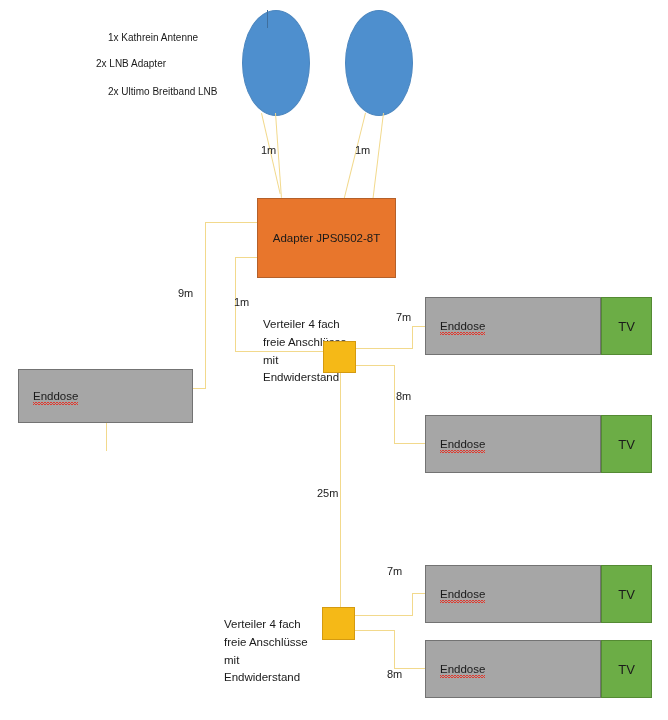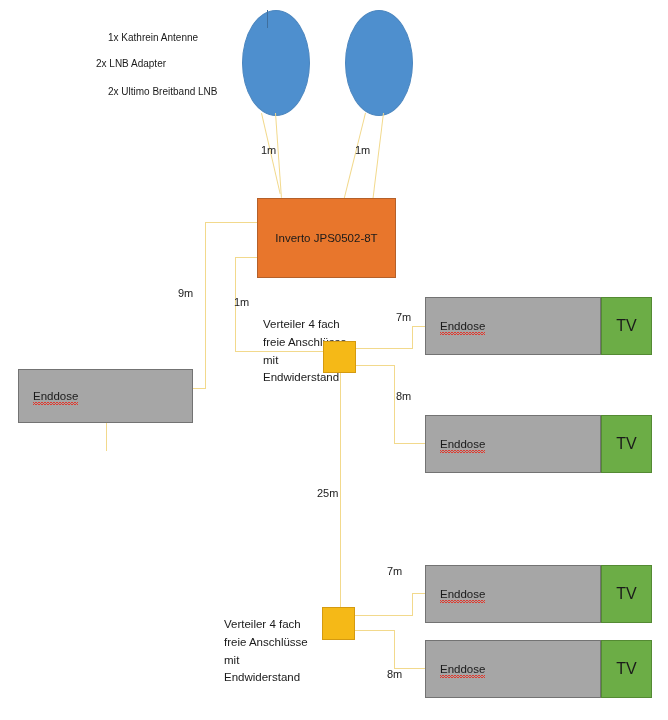--- a/index.html
+++ b/index.html
@@ -41,21 +41,21 @@
     border:1px solid #737373;
     display:flex;align-items:center;
     padding-left:14px;
     font-size:11.5px;color:#1a1a1a;
   }
 
   .tv{
     background:#6cad46;
     border:1px solid #548a33;
     display:flex;align-items:center;justify-content:center;
-    font-size:16px;color:#1a1a1a;
+    font-size:13px;color:#1a1a1a;
   }
 
   .receiver{
     background:#6cad46;
     border:1px solid #548a33;
     padding:13px 0 0 14px;
     font-size:11.5px;line-height:1.45;color:#1a1a1a;
     box-sizing:border-box;
   }
 
@@ -100,21 +100,21 @@
 
   <div class="cable-diag" style="left:262px;top:113px;width:83px;transform:rotate(77deg);"></div>
   <div class="cable-diag" style="left:276px;top:113px;width:85px;transform:rotate(86deg);"></div>
   <div class="lbl" style="left:261px;top:144px;">1m</div>
 
   <div class="cable-diag" style="left:366px;top:113px;width:88px;transform:rotate(104deg);"></div>
   <div class="cable-diag" style="left:384px;top:113px;width:86px;transform:rotate(97deg);"></div>
   <div class="lbl" style="left:355px;top:144px;">1m</div>
 
   <div class="node msw" style="left:257px;top:198px;width:139px;height:80px;">
-    <span>Inverto JPS0502-8T</span>
+    <span>Adapter JPS0502-8T</span>
   </div>
 
   <div class="cable h" style="left:205px;top:222px;width:52px;"></div>
   <div class="cable v" style="left:205px;top:222px;height:167px;"></div>
   <div class="cable h" style="left:193px;top:388px;width:13px;"></div>
   <div class="lbl" style="left:178px;top:287px;">9m</div>
 
   <div class="cable h" style="left:235px;top:257px;width:22px;"></div>
   <div class="cable v" style="left:235px;top:257px;height:95px;"></div>
   <div class="cable h" style="left:235px;top:351px;width:88px;"></div>

